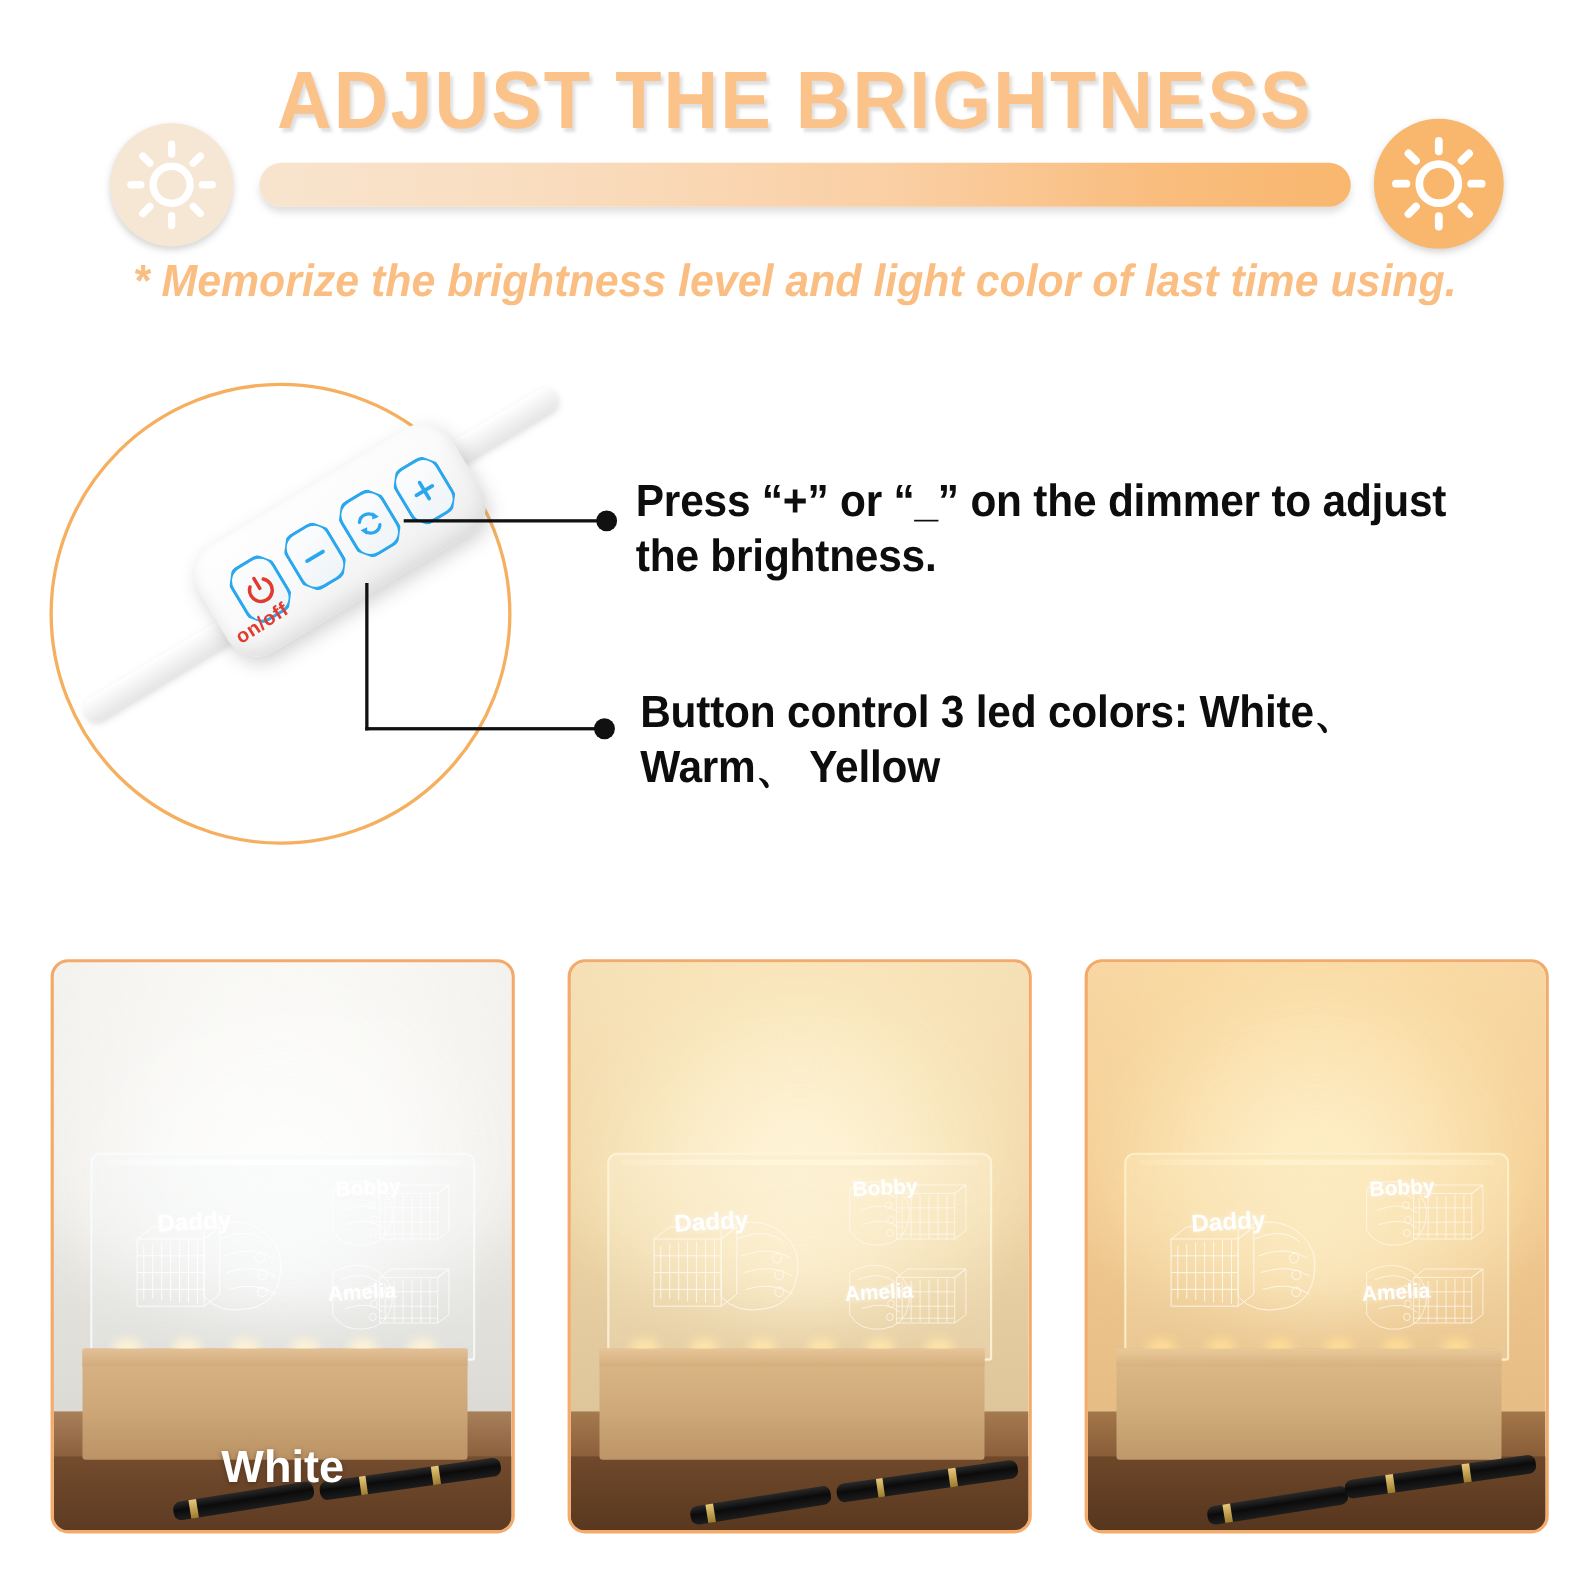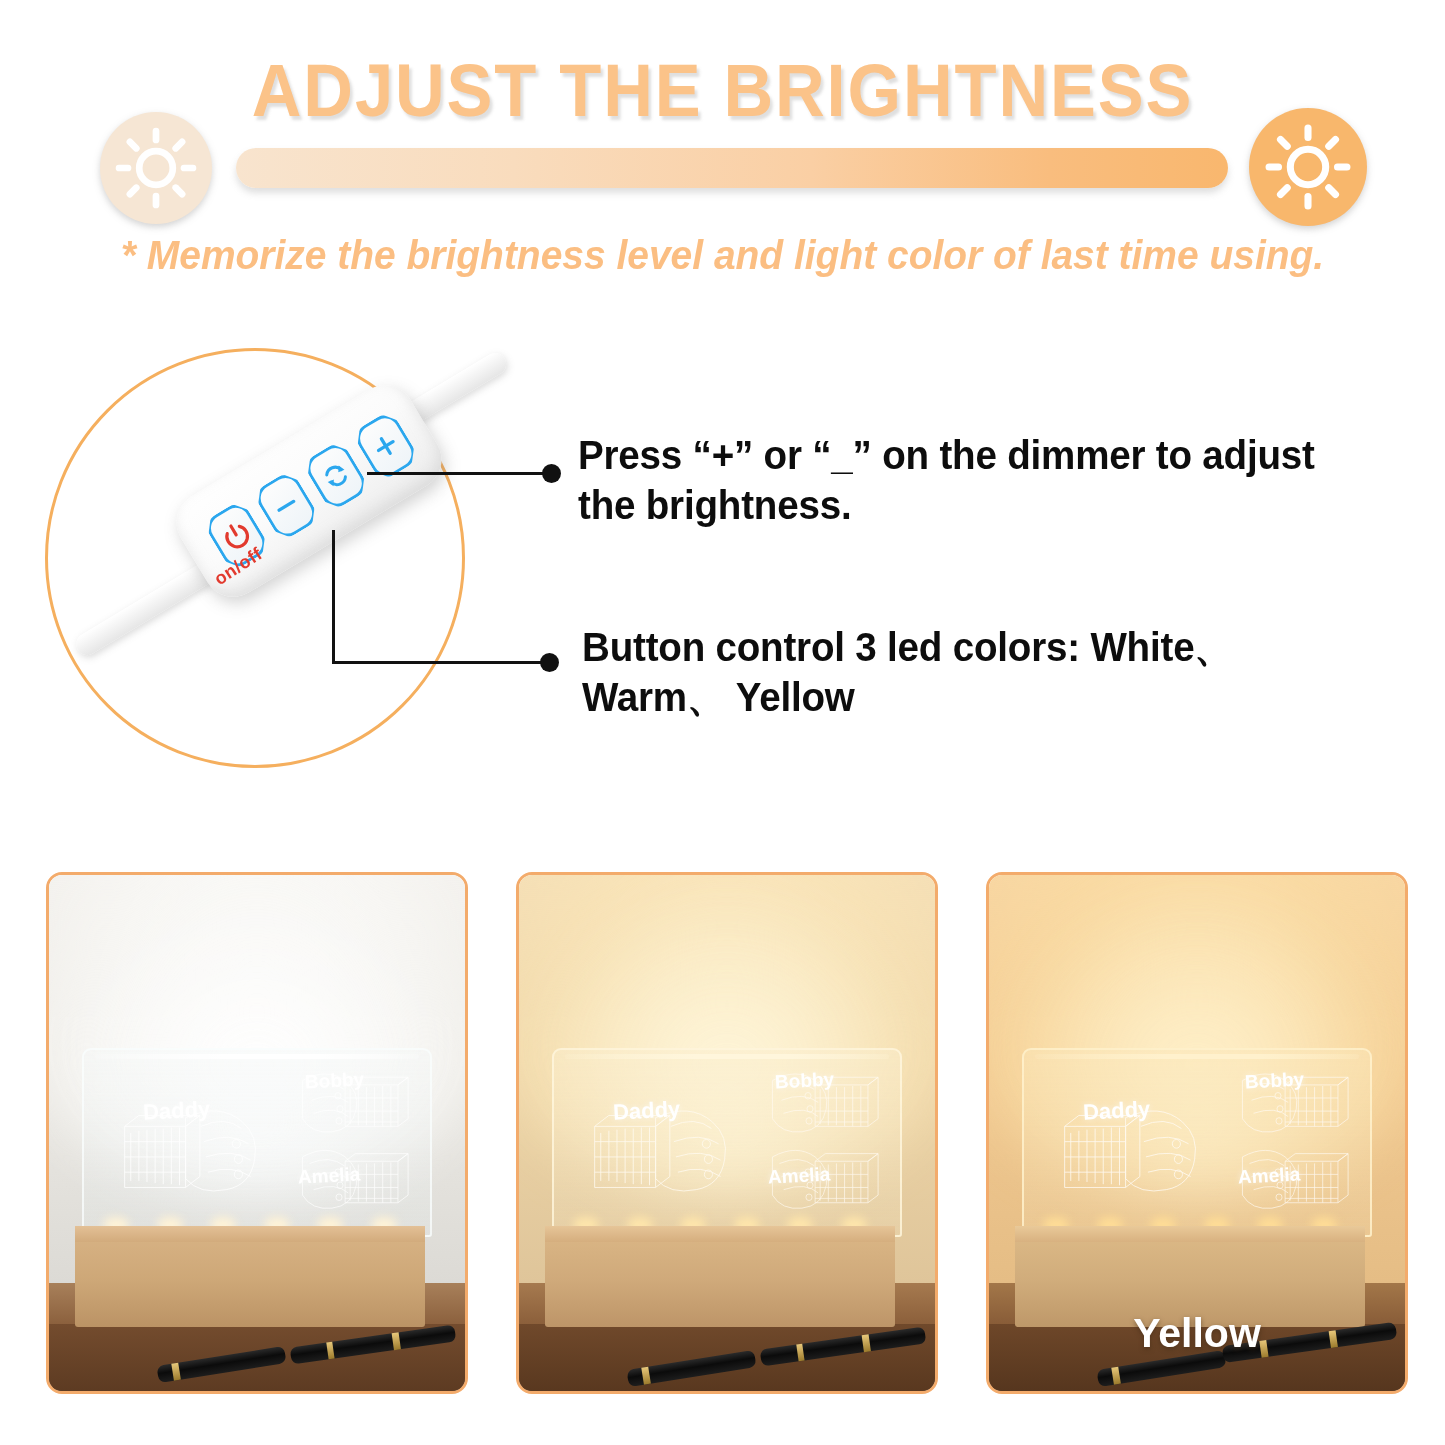--- a/index.html
+++ b/index.html
@@ -348,20 +348,21 @@
         </div>
 
         <div class="pen" style="left:26%;bottom:18px;width:31%;height:17px;transform:rotate(-9deg);">
           <div class="pen-band" style="left:12%;width:5%;"></div>
         </div>
         <div class="pen" style="left:58%;bottom:38px;width:40%;height:17px;transform:rotate(-8deg);">
           <div class="pen-band" style="left:22%;width:4%;"></div>
           <div class="pen-band" style="left:62%;width:4%;"></div>
         </div>
       </div>
+      <div class="panel-label">White</div>
     </div>
 
     <div class="panel panel-2">
       <div class="scene">
         <div class="wall" style="background:linear-gradient(180deg,#f5dfb6 0%,#eed6a8 45%,#dfc59a 100%);"></div>
         <div class="glow" style="background:radial-gradient(ellipse at 50% 85%, rgba(255,245,213,0.95) 0%, rgba(252,232,186,0.55) 45%, rgba(255,240,200,0) 72%);"></div>
         <div class="glow2" style="background:radial-gradient(ellipse at 50% 70%, rgba(255,248,224,0.8), rgba(255,248,224,0) 70%);"></div>
         <div class="desk" style="background:linear-gradient(180deg,#a67a4f 0%,#8a5e3a 40%,#6b4528 100%);">
           <div class="desk-front" style="background:linear-gradient(180deg,#70492b,#59381f);"></div>
         </div>
@@ -494,17 +495,16 @@
         </div>
 
         <div class="pen" style="left:26%;bottom:14px;width:31%;height:17px;transform:rotate(-9deg);">
           <div class="pen-band" style="left:12%;width:5%;"></div>
         </div>
         <div class="pen" style="left:56%;bottom:40px;width:42%;height:17px;transform:rotate(-8deg);">
           <div class="pen-band" style="left:22%;width:4%;"></div>
           <div class="pen-band" style="left:62%;width:4%;"></div>
         </div>
       </div>
-      <div class="panel-label">Yellow</div>
     </div>
 
   </div>
 </div>
 
 </body></html>

